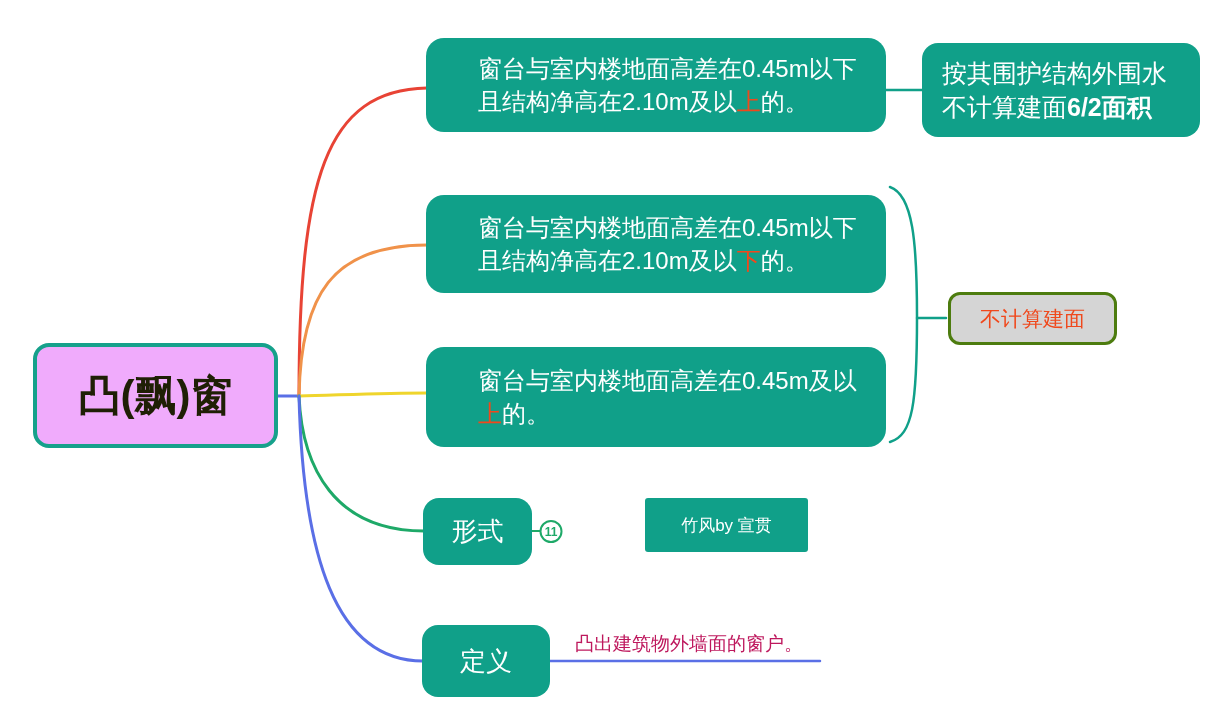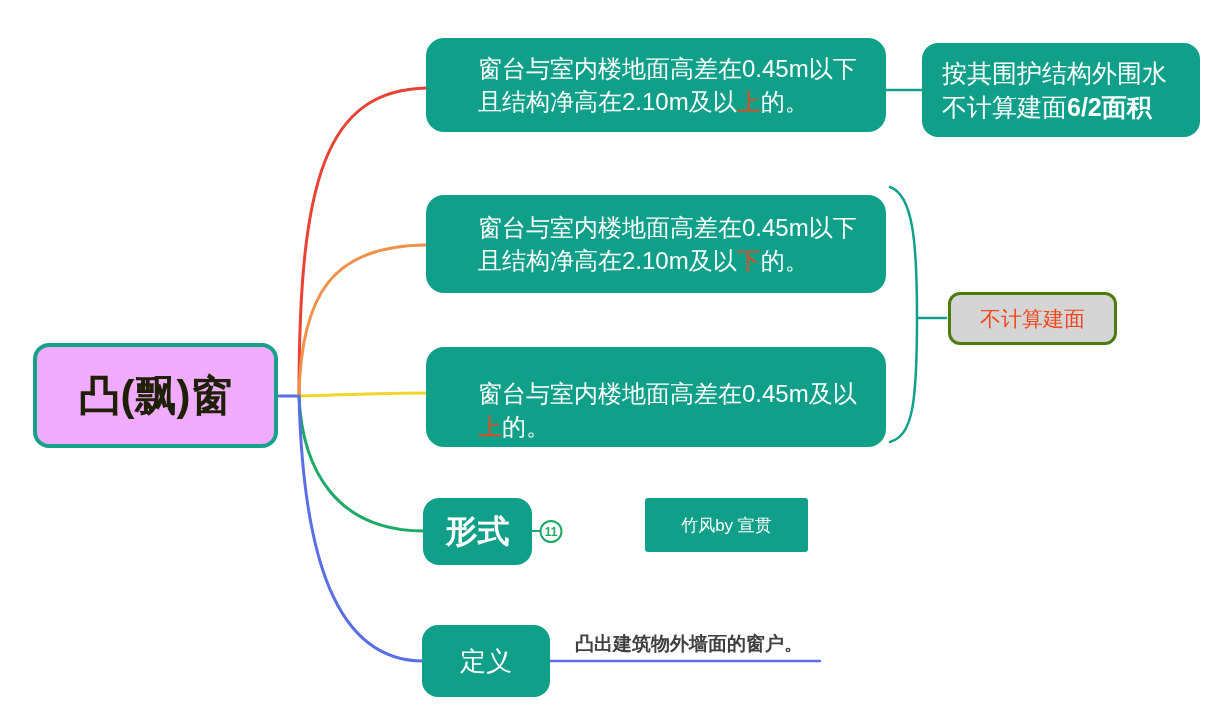--- a/index.html
+++ b/index.html
@@ -6,38 +6,38 @@
   .canvas{position:relative;width:1230px;height:705px;background:#ffffff;overflow:hidden;
           font-family:"Liberation Sans",sans-serif;}
   svg.links{position:absolute;left:0;top:0;width:1230px;height:705px;}
   .node{position:absolute;box-sizing:border-box;}
   .teal{background:#10A089;color:#ffffff;}
   .rounded{border-radius:18px;}
   .cond{left:426px;width:460px;padding:0 24px;font-size:24px;line-height:33px;font-weight:500;}
   .cond .ln{white-space:nowrap;margin-left:28px;}
   #cond-half{top:38px;height:94px;padding-top:14px;}
   #cond-below{top:195px;height:98px;padding-top:16px;}
-  #cond-above{top:347px;height:100px;padding-top:30px;}
+  #cond-above{top:347px;height:100px;padding-top:17px;}
   #result-half{left:922px;top:43px;width:278px;height:94px;padding:13px 20px 0 20px;
                font-size:25px;line-height:34px;font-weight:500;border-radius:16px;}
   #result-half .bold{font-weight:800;}
   .accent{color:#F0481C;}
   #root-node{left:33px;top:343px;width:245px;height:105px;background:#f0abfc;
              border:4px solid #16A18B;border-radius:16px;display:flex;align-items:center;
              justify-content:center;font-size:42px;font-weight:800;color:#1F1F05;}
   #result-none{left:948px;top:292px;width:169px;height:53px;background:#D5D5D5;
                border:3px solid #4d7c0f;border-radius:12px;display:flex;align-items:center;
                justify-content:center;font-size:21px;color:#F0481C;}
   #form-node{left:423px;top:498px;width:109px;height:67px;border-radius:16px;display:flex;
-             align-items:center;justify-content:center;font-size:32px;font-weight:700;}
+             align-items:center;justify-content:center;font-size:26px;font-weight:400;}
   #watermark{left:645px;top:498px;width:163px;height:54px;border-radius:3px;display:flex;
              align-items:center;justify-content:center;font-size:17px;}
   #def-node{left:422px;top:625px;width:128px;height:72px;border-radius:16px;display:flex;
             align-items:center;justify-content:center;font-size:26px;font-weight:500;}
-  #def-note{left:575px;top:631px;font-size:19px;color:#404040;white-space:nowrap;font-weight:bold;}
+  #def-note{left:575px;top:631px;font-size:19px;color:#be185d;white-space:nowrap;}
   .badge-text{font-size:12px;font-weight:600;}
 </style>
 </head>
 <body>
 
 <div class="canvas">
 
   <svg class="links">
     <path d="M277,396 L299,396" fill="none" stroke-width="3" stroke-linecap="round" stroke="#5A6FE6"></path>
     <path d="M299,396 C299,180 325,90 427,88" fill="none" stroke-width="3" stroke-linecap="round" stroke="#E84335"></path>

